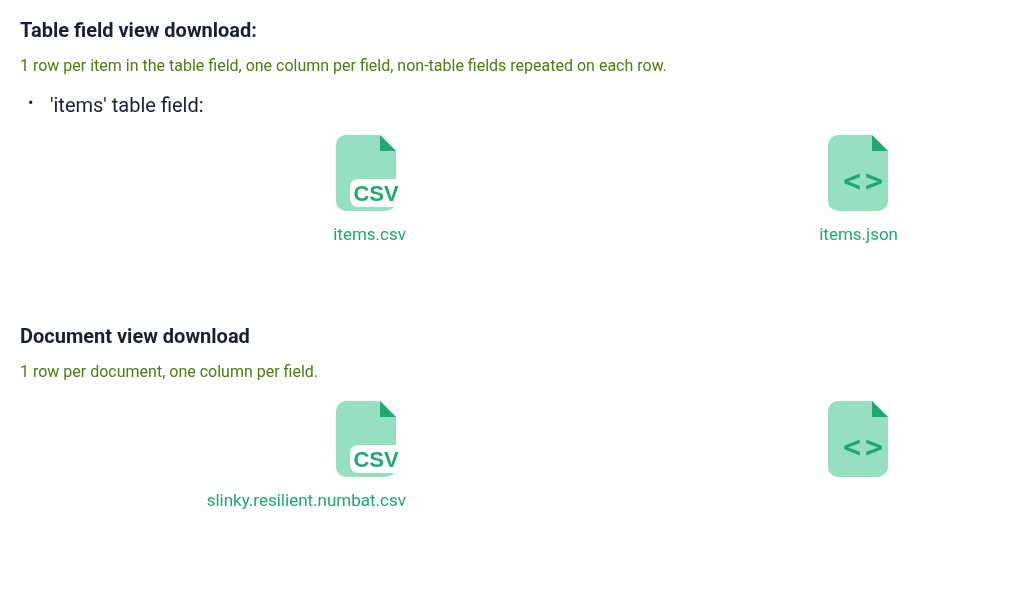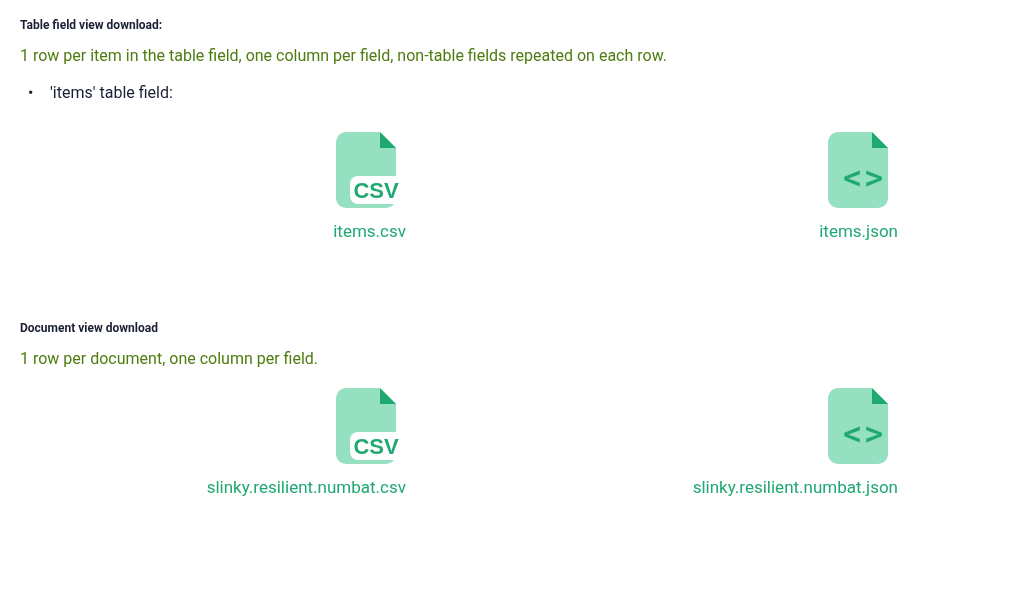--- a/index.html
+++ b/index.html
@@ -1,21 +1,21 @@
 <!DOCTYPE html>
 <html><head>
 <meta charset="utf-8">
 <style>
   * { box-sizing: border-box; margin: 0; padding: 0; }
   html, body { width: 1024px; height: 611px; background: #fff; font-family: -apple-system, BlinkMacSystemFont, "Segoe UI", Roboto, Helvetica, Arial, sans-serif; }
   body { padding: 18px 20px; color: #1a1f36; }
 
-  .section-heading { font-size: 12px; font-weight: 700; color: #1a1f36; margin-bottom: 14px; }
+  .section-heading { font-size: 20px; font-weight: 700; color: #1a1f36; margin-bottom: 14px; }
   .section-desc { font-size: 16px; color: #4d7c0f; margin-bottom: 18px; }
-  .bullet-line { font-size: 16px; color: #1a1f36; margin-bottom: 28px; padding-left: 30px; position: relative; }
+  .bullet-line { font-size: 20px; color: #1a1f36; margin-bottom: 16px; padding-left: 30px; position: relative; }
   .bullet-line::before { content: "\2022"; position: absolute; left: 8px; font-size: 16px; }
 
   .file-row { display: flex; justify-content: space-around; align-items: flex-start; margin-bottom: 50px; }
   .file-row:last-child { margin-bottom: 0; }
   .file-card { display: flex; flex-direction: column; align-items: flex-end; width: 280px; text-align: center; text-decoration: none; cursor: pointer; }
   .file-card .label { color: #1fa871; font-size: 17px; margin-top: 10px; word-break: break-word; line-height: 1.35; }
   .spacer { height: 28px; }
   svg.icon { display: block; }
 
   
@@ -73,15 +73,14 @@
     <span class="label">slinky.resilient.numbat.csv</span>
   </a>
 
   <a class="file-card">
     <svg class="icon" width="70" height="80" viewBox="0 0 70 80">
       <path class="ic-body" d="M10 2 h34 l16 16 v50 a10 10 0 0 1 -10 10 h-40 a10 10 0 0 1 -10 -10 v-56 a10 10 0 0 1 10 -10 z"></path>
       <path class="ic-fold" d="M44 2 v16 h16 z"></path>
       <text x="24" y="58" text-anchor="middle" font-family="Consolas, monospace" font-size="30" font-weight="900" fill="#1fa871">&lt;</text>
       <text x="46" y="58" text-anchor="middle" font-family="Consolas, monospace" font-size="30" font-weight="900" fill="#1fa871">&gt;</text>
     </svg>
-    <span class="label">slinky.resilient.numbat.json</span>
   </a>
 </div>
 
 </body></html>

